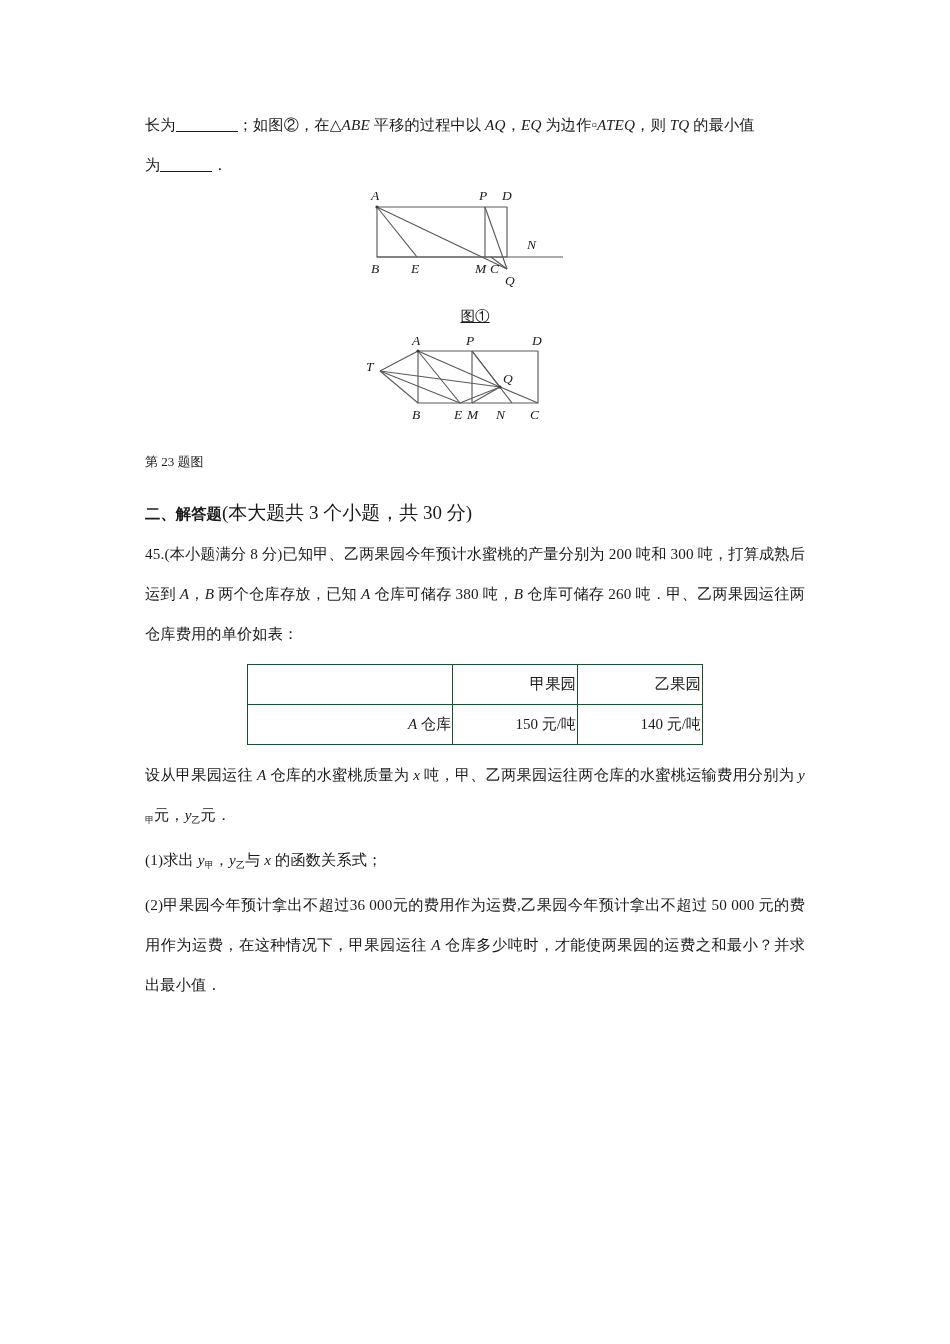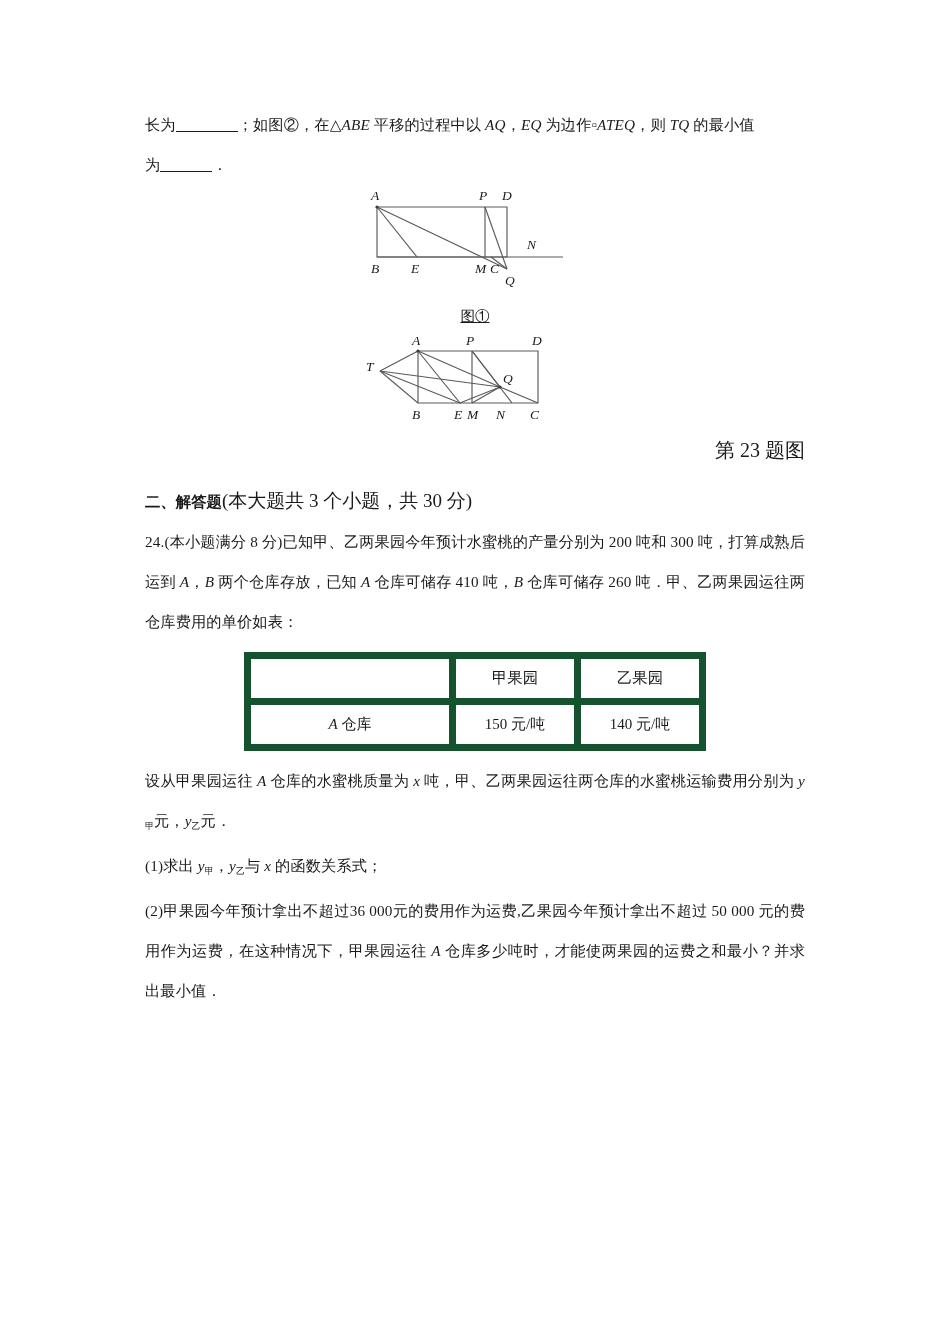--- a/index.html
+++ b/index.html
@@ -54,24 +54,24 @@
     text-align: center;
   }
   .fig-wrap { display: inline-block; }
   .fig-caption {
     font-size: 14.6px;
     text-align: center;
     line-height: 30px;
     text-decoration: underline;
   }
   .fig-group-caption {
-    font-size: 20px;
-    text-align: right;
+    font-size: 13px;
+    text-align: left;
     line-height: 30px;
-    margin-top: 0;
+    margin-top: 12px;
   }
 
   
   .sec-head {
     font-size: 15.4px;
     line-height: 40px;
     margin-top: 16px;
   }
   .sec-head .bold {
     font-weight: bold;
@@ -85,23 +85,23 @@
     display: flex;
     justify-content: center;
     margin: 10px 0 10px 0;
   }
   table.price {
     border-collapse: collapse;
     width: 455px;
     table-layout: fixed;
   }
   table.price td {
-    border: 7px solid #14532d;
+    border: 1px solid #14532d;
     height: 37px;
-    text-align: center;
+    text-align: right;
     vertical-align: middle;
     font-size: 15px;
     font-family: "Liberation Serif", serif;
   }
   table.price td.corner { }
   table.price td.hdr { font-size: 15.4px; }
   table.price col.c0 { width: 205px; }
   table.price col.c1 { width: 125px; }
   table.price col.c2 { width: 125px; }
 </style>
@@ -195,21 +195,21 @@
         </svg>
       </div>
       <div class="fig-group-caption">第 23 题图</div>
     </div>
 
     <div class="sec-head">
       <span class="bold">二、</span><span class="bold">解答题</span><span class="tail">(本大题共 3 个小题，共 30 分)</span>
     </div>
 
     <div class="para">
-      <span>24.</span><span>(本小题满分 8 分)</span><span>已知甲、乙两果园今年预计水蜜桃的产量分别为 200 吨和 300 吨，打算成熟后运到 </span><span class="ital">A</span><span>，</span><span class="ital">B</span><span> 两个仓库存放，已知 </span><span class="ital">A</span><span> 仓库可储存 410 吨，</span><span class="ital">B</span><span> 仓库可储存 260 吨．甲、乙两果园运往两仓库费用的单价如表：</span>
+      <span>45.</span><span>(本小题满分 8 分)</span><span>已知甲、乙两果园今年预计水蜜桃的产量分别为 200 吨和 300 吨，打算成熟后运到 </span><span class="ital">A</span><span>，</span><span class="ital">B</span><span> 两个仓库存放，已知 </span><span class="ital">A</span><span> 仓库可储存 380 吨，</span><span class="ital">B</span><span> 仓库可储存 260 吨．甲、乙两果园运往两仓库费用的单价如表：</span>
     </div>
 
     <div class="table-zone">
       <table class="price">
         <colgroup>
             <col class="c0">
             <col class="c1">
             <col class="c2">
           </colgroup>
         <tbody>

